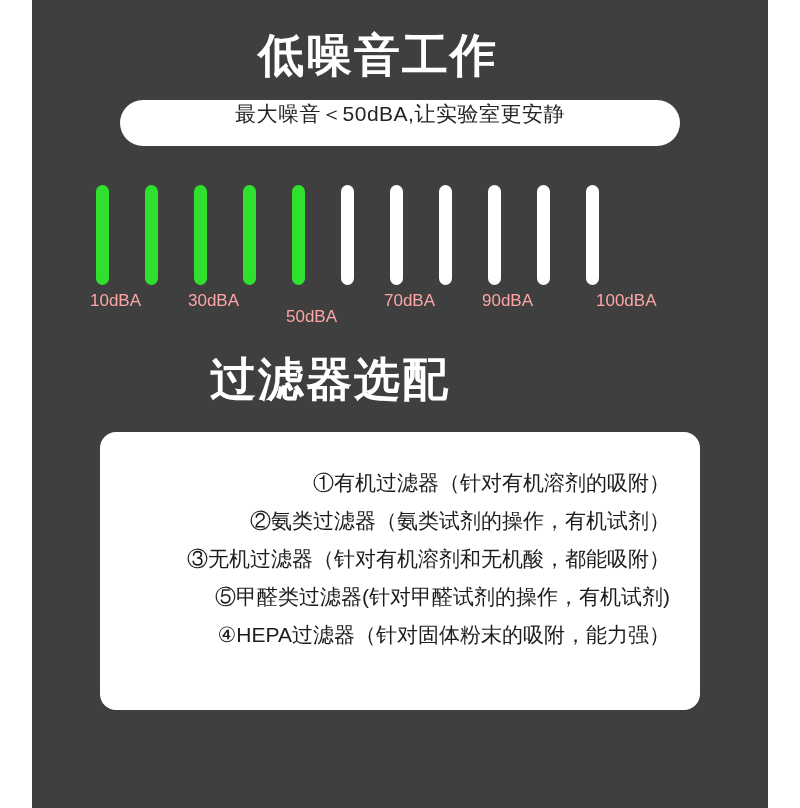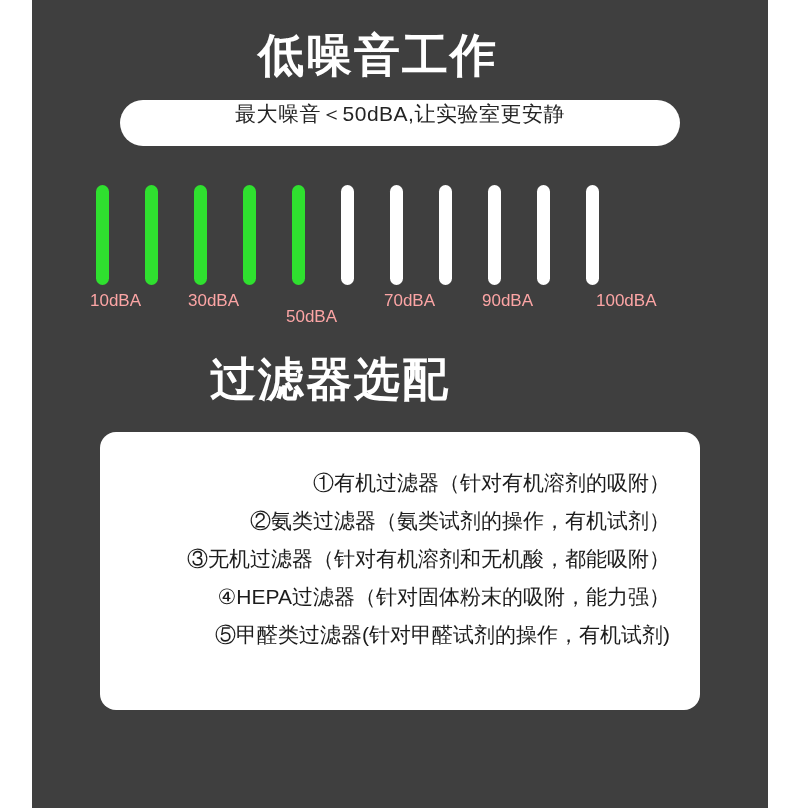--- a/index.html
+++ b/index.html
@@ -150,18 +150,18 @@
           <div class="bar-label" style="left: 500px;">100dBA</div>
         </div>
     </div>
 
     <div id="title-filter" class="title">过滤器选配</div>
 
     <div id="filter-card">
         <div class="filter-line">①有机过滤器（针对有机溶剂的吸附）</div>
         <div class="filter-line">②氨类过滤器（氨类试剂的操作，有机试剂）</div>
         <div class="filter-line">③无机过滤器（针对有机溶剂和无机酸，都能吸附）</div>
+        <div class="filter-line">⑤甲醛类过滤器(针对甲醛试剂的操作，有机试剂)</div>
         <div class="filter-line">④HEPA过滤器（针对固体粉末的吸附，能力强）</div>
-        <div class="filter-line">⑤甲醛类过滤器(针对甲醛试剂的操作，有机试剂)</div>
       </div>
 
   </div>
 </div>
 
 </body></html>

